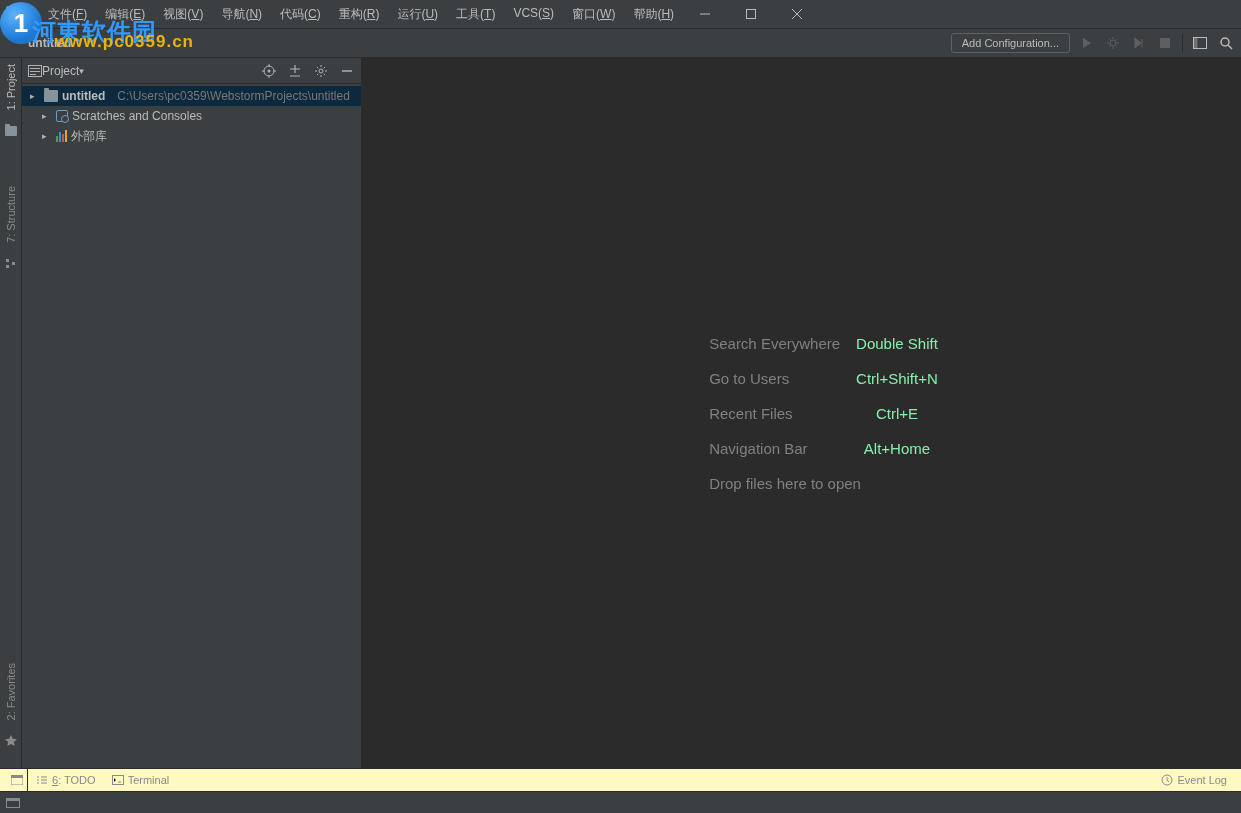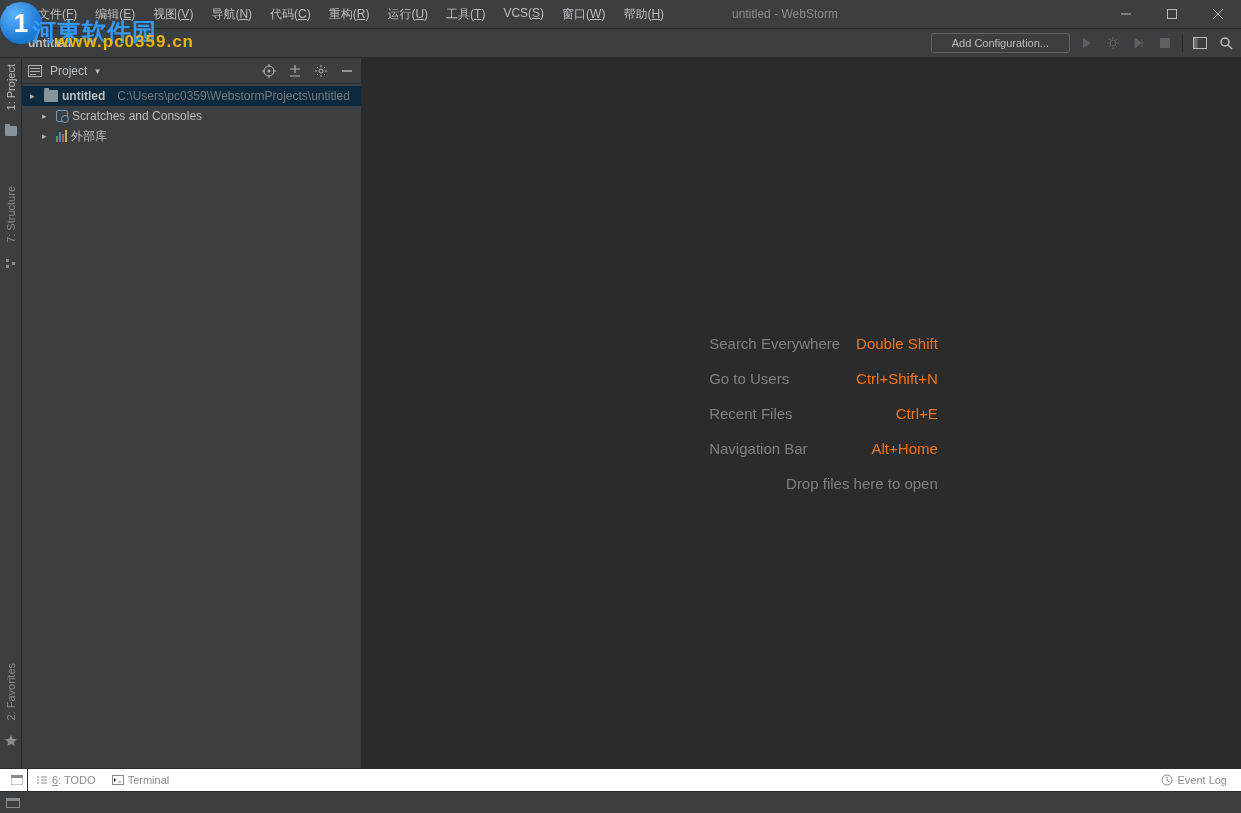--- a/index.html
+++ b/index.html
@@ -1,50 +1,50 @@
 <!DOCTYPE html>
 <html><head>
 <meta charset="utf-8">
 <style>
 * { margin: 0; padding: 0; box-sizing: border-box; font-family: "Segoe UI", "Microsoft YaHei", sans-serif; }
 body { width: 1241px; height: 813px; background: #2b2b2b; color: #bbbbbb; font-size: 12px; overflow: hidden; position: relative; }
 
 
 .titlebar { height: 28px; background: #3c3f41; display: flex; align-items: center; padding: 0 0 0 6px; }
 .app-icon { width: 16px; height: 16px; background: linear-gradient(135deg, #21d789, #087cfa); border-radius: 2px; font-size: 8px; color: #fff; display: flex; align-items: center; justify-content: center; font-weight: bold; }
-.menubar { display: flex; gap: 2px; margin-left: 8px; justify-content: center; }
+.menubar { display: flex; gap: 2px; margin-left: 18px; justify-content: center; }
 .menuitem { padding: 4px 8px; color: #bbbbbb; cursor: pointer; font-size: 12px; }
 .menuitem u { text-decoration: underline; }
 .title-center { flex: 1; text-align: left; padding-left: 60px; color: #8a8a8a; font-size: 12px; }
 .win-controls { display: flex; }
 .win-btn { width: 46px; height: 28px; display: flex; align-items: center; justify-content: center; color: #bbbbbb; cursor: pointer; }
 
 
 .watermark { position: absolute; top: 2px; left: 0px; z-index: 50; pointer-events: none; }
 .wm-logo { width: 42px; height: 42px; border-radius: 50%; background: radial-gradient(circle at 35% 30%, #5db3ff, #1b78d1 65%); position: absolute; top: 0; left: 0; display:flex; align-items:center; justify-content:center; color:#fff; font-size:26px; font-weight:bold; }
 .wm-text1 { position: absolute; top: 14px; left: 32px; font-size: 24px; font-weight: bold; color: #3399ff; letter-spacing: 1px; white-space: nowrap; }
 .wm-text2 { position: absolute; top: 30px; left: 55px; font-size: 17px; font-weight: bold; color: #eab308; letter-spacing: 1px; }
 
 
 .navbar { height: 30px; background: #3c3f41; border-top: 1px solid #2b2b2b; border-bottom: 1px solid #2b2b2b; display: flex; align-items: center; padding: 0 6px; }
 .breadcrumb { flex: 1; padding-left: 22px; color: #bbbbbb; font-size: 12px; font-weight: bold; }
 .nav-right { display: flex; align-items: center; gap: 8px; }
-.config-btn { border: 1px solid #5e6060; background: #3c3f41; color: #bbbbbb; padding: 3px 20px; font-size: 11px; border-radius: 3px; cursor: pointer; }
+.config-btn { border: 1px solid #5e6060; background: #3c3f41; color: #bbbbbb; padding: 3px 10px; font-size: 11px; border-radius: 3px; cursor: pointer; }
 .tool-icon { width: 18px; height: 18px; display: flex; align-items: center; justify-content: center; color: #5e6060; cursor: pointer; }
 .tool-icon.enabled { color: #bbbbbb; }
 
 
 .main { display: flex; height: calc(100% - 28px - 30px - 23px - 22px); }
 .left-gutter { width: 22px; background: #3c3f41; border-right: 1px solid #2b2b2b; display: flex; flex-direction: column; align-items: center; padding-top: 6px; gap: 14px; }
 .gutter-tab { writing-mode: vertical-rl; transform: rotate(180deg); font-size: 11px; color: #8a8a8a; cursor: pointer; display:flex; align-items:center; gap:4px; }
 .gutter-icon { width: 14px; height: 14px; display: flex; align-items: center; justify-content: center; }
 
 .project-panel { width: 340px; background: #3b3f41; border-right: 1px solid #2b2b2b; display: flex; flex-direction: column; }
 .panel-header { height: 26px; display: flex; align-items: center; padding: 0 6px; background: #3c3f41; border-bottom: 1px solid #2b2b2b; }
-.panel-title { display: flex; align-items: center; gap: 8px; font-size: 12px; color: #bbbbbb; cursor:pointer; }
+.panel-title { display: flex; align-items: center; gap: 0; font-size: 12px; color: #bbbbbb; cursor:pointer; }
 .panel-title .chev { font-size: 9px; }
 .panel-tools { margin-left: auto; display: flex; gap: 10px; }
 .panel-tool { width: 16px; height: 16px; color: #afb1b3; cursor: pointer; display:flex; align-items:center; justify-content:center; }
 
 .tree { padding: 2px 0; font-size: 12px; }
 .tree-row { display: flex; align-items: center; height: 20px; padding-left: 8px; gap: 4px; cursor: pointer; white-space: nowrap; overflow: hidden; }
 .tree-row.selected { background: #0d293e; }
 .tree-row .arrow { width: 10px; font-size: 9px; color: #afb1b3; }
 .tree-row .ticon { width: 14px; height: 12px; }
 .folder-ic { background: #87939a; border-radius: 1px; position:relative; }
@@ -52,25 +52,25 @@
 .node-name { font-weight: bold; color: #bbbbbb; }
 .node-path { color: #787878; margin-left: 8px; }
 .scratch-ic { width:12px; height:12px; border:1px solid #6e9cbe; border-radius:2px; position:relative; }
 .scratch-ic:after{content:""; position:absolute; right:-2px; bottom:-2px; width:6px;height:6px; background:#3c3f41; border:1px solid #6e9cbe; border-radius:50%;}
 .lib-ic { display:flex; gap:1px; align-items:flex-end; height:12px; }
 .lib-ic span{ width:2px; background:#c75450;} .lib-ic span:nth-child(1){height:6px;background:#499c54;} .lib-ic span:nth-child(2){height:10px;background:#3592c4;} .lib-ic span:nth-child(3){height:8px;background:#c75450;} .lib-ic span:nth-child(4){height:12px;background:#e2a53a;}
 
 .editor { flex: 1; background: #2b2b2b; display: flex; flex-direction: column; align-items: center; justify-content: center; padding-left: 44px; }
 .shortcuts { display: grid; grid-template-columns: auto auto; column-gap: 16px; row-gap: 18px; font-size: 15px; }
 .sc-label { color: #808080; text-align: left; }
-.sc-key { color: #f97316; text-align: right; }
-.sc-full { grid-column: 1 / -1; color: #808080; text-align: right; }
-
-
-.bottom-tabs { height: 23px; background: #ffffff; border-top: 1px solid #2b2b2b; display: flex; align-items: center; padding: 0 6px; }
+.sc-key { color: #86efac; text-align: center; }
+.sc-full { grid-column: 1 / -1; color: #808080; }
+
+
+.bottom-tabs { height: 23px; background: #fef9c3; border-top: 1px solid #2b2b2b; display: flex; align-items: center; padding: 0 6px; }
 .btab { display: flex; align-items: center; gap: 4px; padding: 0 8px; color: #8a8a8a; font-size: 11px; cursor: pointer; }
 .btab-left-gutter { width:22px; height:100%; border-right:1px solid #2b2b2b; display:flex; align-items:center; justify-content:center; }
 .btabs-right { margin-left: auto; display: flex; }
 
 
 .statusbar { height: 22px; background: #3c3f41; border-top: 1px solid #2b2b2b; display: flex; align-items: center; padding: 0 6px; }
 .status-icon { width: 14px; height: 10px; border: 1px solid #8a8a8a; border-top: 3px solid #8a8a8a; cursor:pointer; }
 
 svg { display: block; }
 </style>
@@ -85,21 +85,20 @@
     <div class="menuitem">视图(<u>V</u>)</div>
     <div class="menuitem">导航(<u>N</u>)</div>
     <div class="menuitem">代码(<u>C</u>)</div>
     <div class="menuitem">重构(<u>R</u>)</div>
     <div class="menuitem">运行(<u>U</u>)</div>
     <div class="menuitem">工具(<u>T</u>)</div>
     <div class="menuitem">VCS(<u>S</u>)</div>
     <div class="menuitem">窗口(<u>W</u>)</div>
     <div class="menuitem">帮助(<u>H</u>)</div>
   </div>
-  <div class="title-center">untitled - WebStorm</div>
   <div class="win-controls">
     <div class="win-btn">
         <svg width="10" height="10" viewBox="0 0 10 10">
           <path d="M0 5 H10" stroke="currentColor" stroke-width="1"></path>
         </svg>
       </div>
     <div class="win-btn">
         <svg width="10" height="10" viewBox="0 0 10 10">
           <rect x="0.5" y="0.5" width="9" height="9" fill="none" stroke="currentColor" stroke-width="1"></rect>
         </svg>

